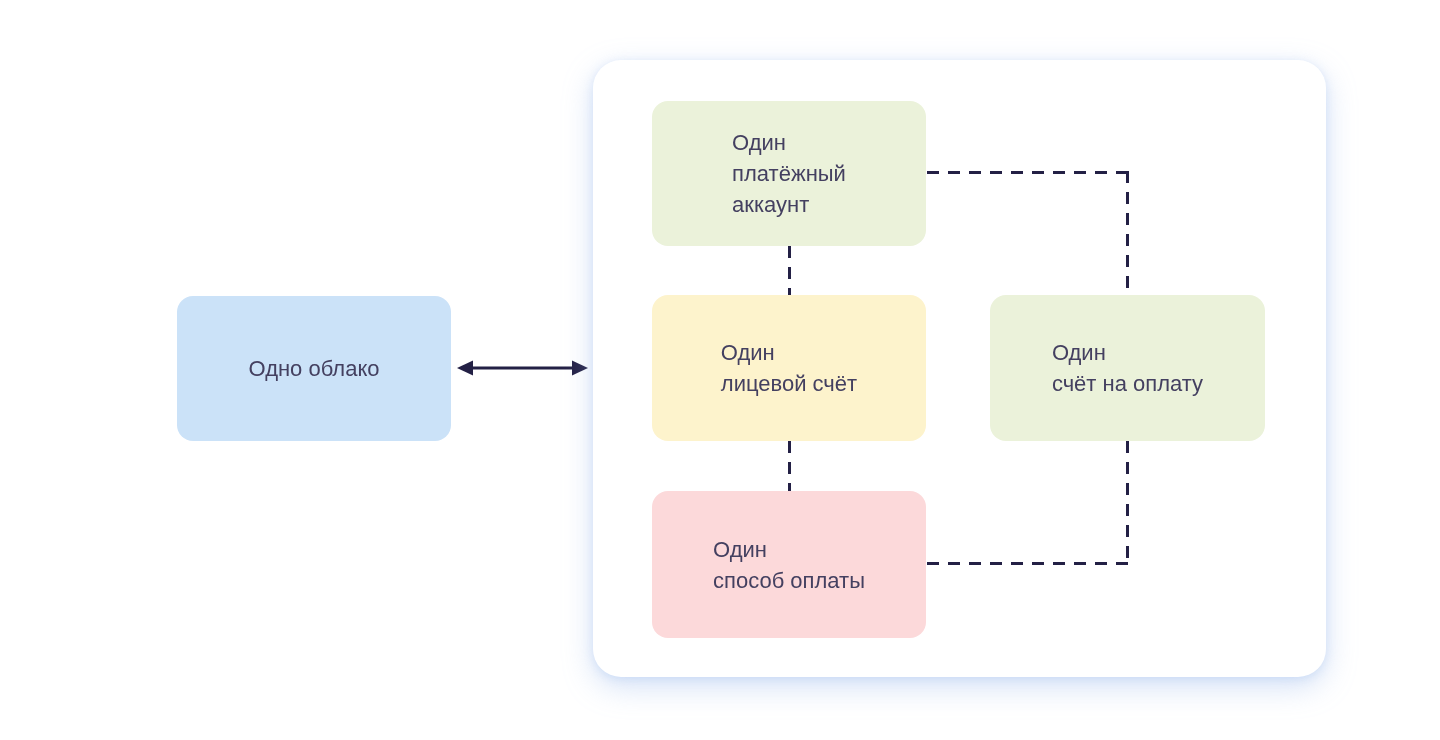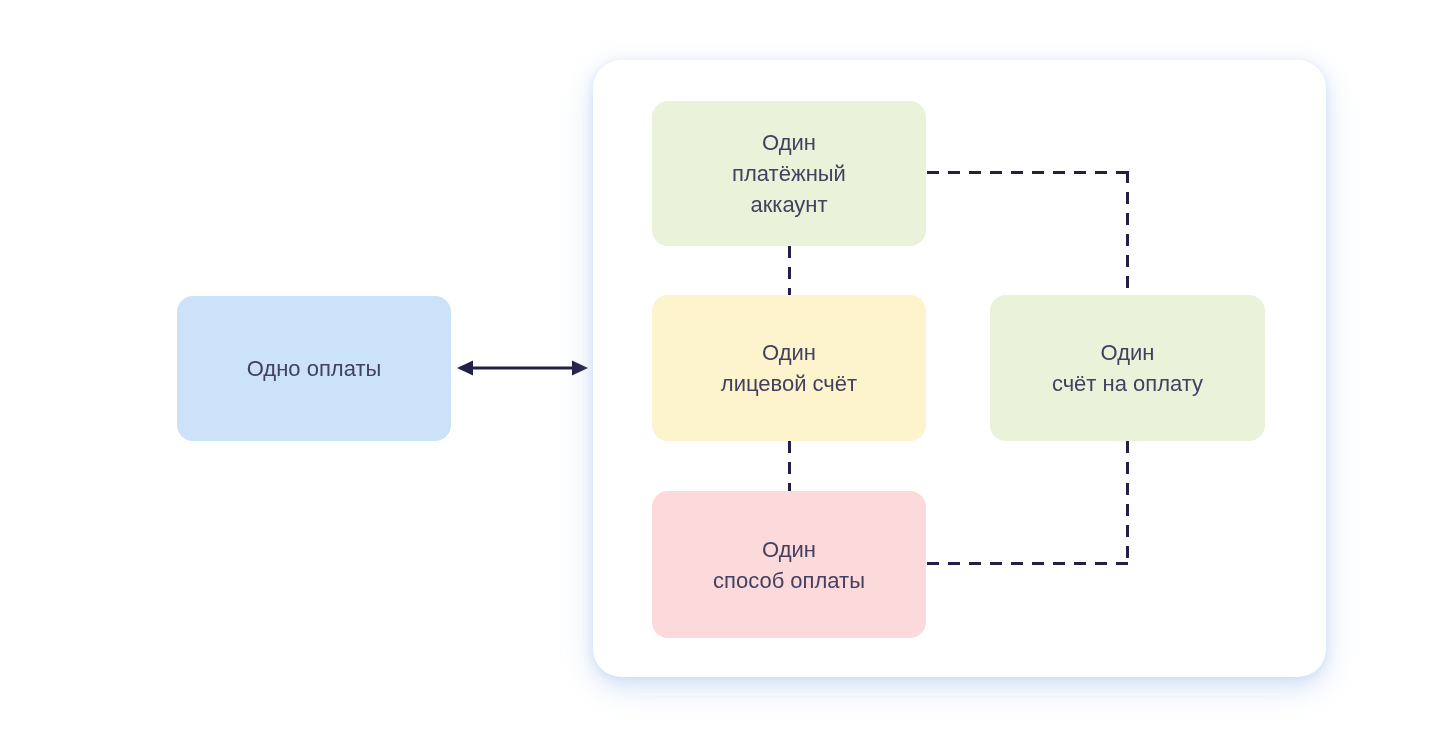--- a/index.html
+++ b/index.html
@@ -14,21 +14,21 @@
     height: 740px;
     background: #ffffff;
     overflow: hidden;
   }
   .node {
     position: absolute;
     border-radius: 16px;
     display: flex;
     align-items: center;
     justify-content: center;
-    text-align: center;
+    text-align: left;
     color: #444060;
     font-size: 22px;
     line-height: 31px;
     white-space: pre-line;
   }
   .cloud-box {
     left: 177px;
     top: 296px;
     width: 274px;
     height: 145px;
@@ -71,21 +71,21 @@
   .conn-top-v      { left: 533px; top: 111px; height: 124px; }
   .conn-bottom-v   { left: 533px; top: 381px; height: 124px; }
   .conn-bottom-h   { left: 334px; top: 502px; width: 202px; }
 </style>
 </head>
 <body>
 
 <div class="stage">
 
   <div class="node cloud-box" style="background: rgb(203, 226, 248);">
-    <span>Одно оплаты</span>
+    <span>Одно облако</span>
   </div>
 
   <svg class="arrow-svg" width="133" height="24" viewBox="0 0 133 24" aria-hidden="true">
     <line x1="13" y1="12" x2="120" y2="12" stroke="currentColor" stroke-width="3"></line>
     <polygon points="1,12 17,4.5 17,19.5" fill="currentColor"></polygon>
     <polygon points="132,12 116,4.5 116,19.5" fill="currentColor"></polygon>
   </svg>
 
   <div class="panel">
 

